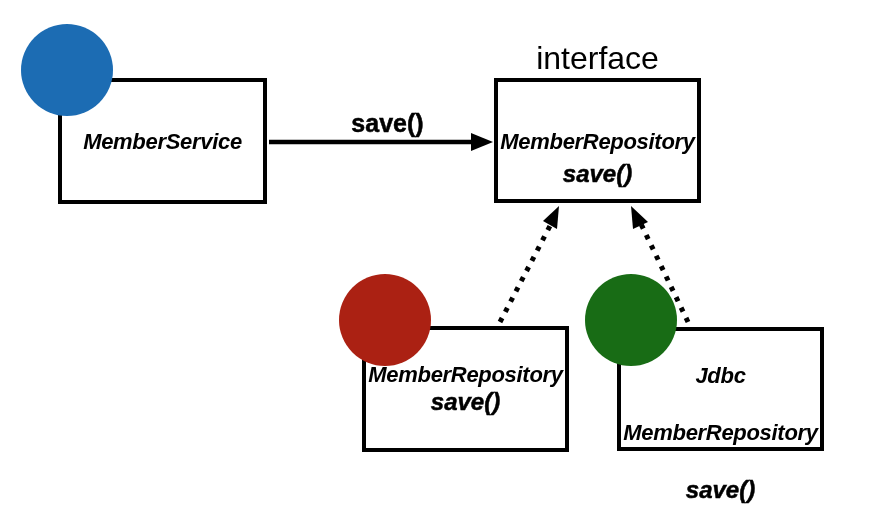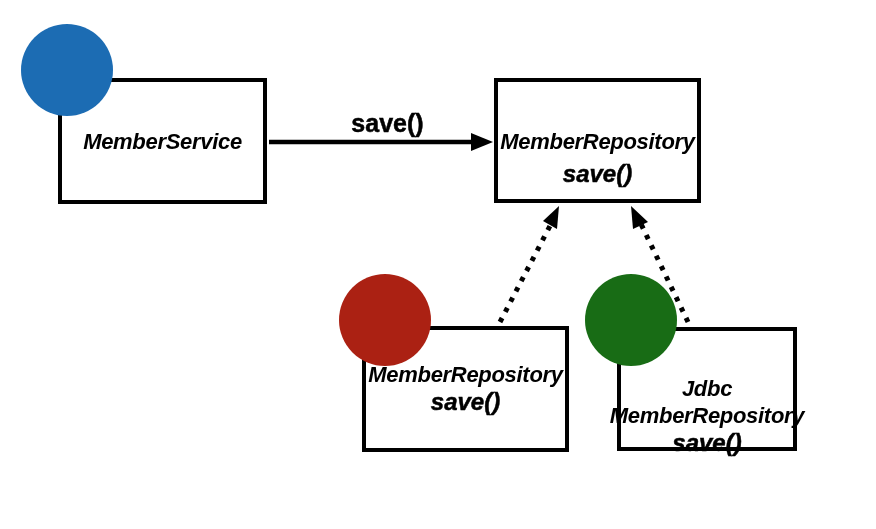--- a/index.html
+++ b/index.html
@@ -42,22 +42,23 @@
     width: 207px; height: 125px;
     padding-top: 45px;
   }
   .box-memory {
     left: 362px; top: 326px;
     width: 207px; height: 126px;
     padding-top: 31px;
   }
   .box-jdbc {
     left: 617px; top: 327px;
-    width: 180px; height: 124px;
-    padding-top: 44px;
+    width: 207px; height: 124px;
+    padding-top: 31px;
+    gap: 30px;
   }
   .class-name {
     font-size: 22px;
     font-weight: 600;
     line-height: 27px;
     color: #000000;
     white-space: nowrap;
     letter-spacing: -0.3px;
   }
   .box-interface .class-name { line-height: 30px; }
@@ -111,20 +112,21 @@
     <line x1="269" y1="142" x2="474" y2="142" stroke="#000000" stroke-width="4.5"></line>
     <polygon points="493,142 471,133 471,151" fill="#000000"></polygon>
 
     <line x1="500" y1="322" x2="551" y2="224" stroke="#000000" stroke-width="5" stroke-dasharray="4.5 7"></line>
     <polygon points="559,206 557,229 543,221" fill="#000000"></polygon>
 
     <line x1="688" y1="322" x2="641" y2="224" stroke="#000000" stroke-width="5" stroke-dasharray="4.5 7"></line>
     <polygon points="631,206 648,222 633,229" fill="#000000"></polygon>
   </svg>
 
+  <div class="interface-title">interface</div>
 
   <div class="arrow-label">save()</div>
 
   <div class="node-box box-member-service">
     <div class="class-name">MemberService</div>
   </div>
 
   <div class="node-box box-interface">
     <div class="class-name">MemberRepository</div>
     <div class="method-name">save()</div>

